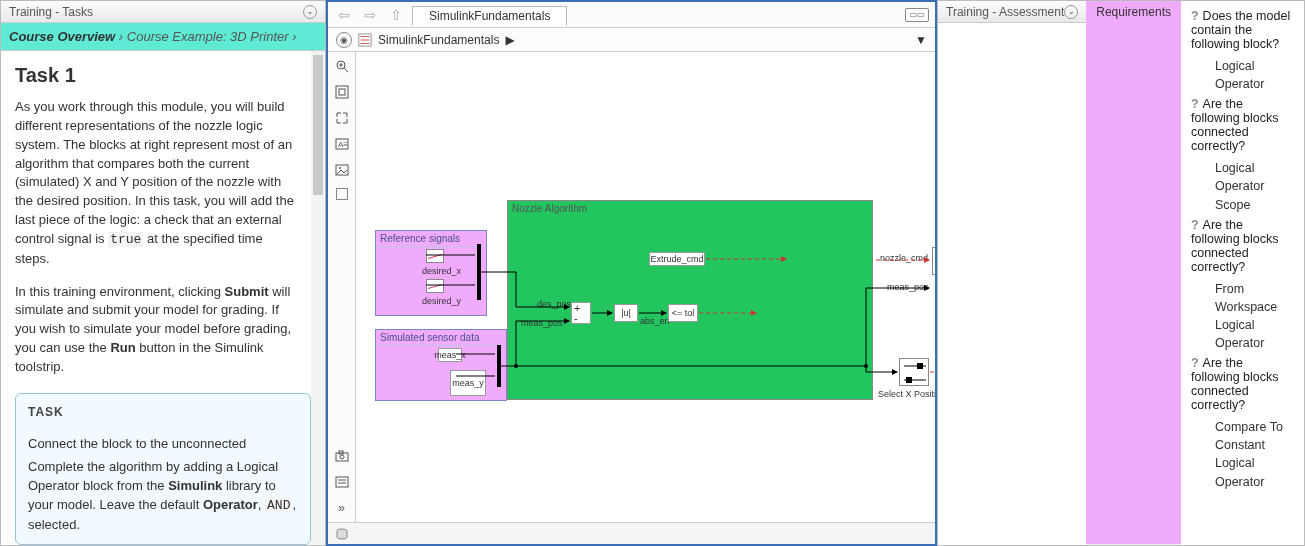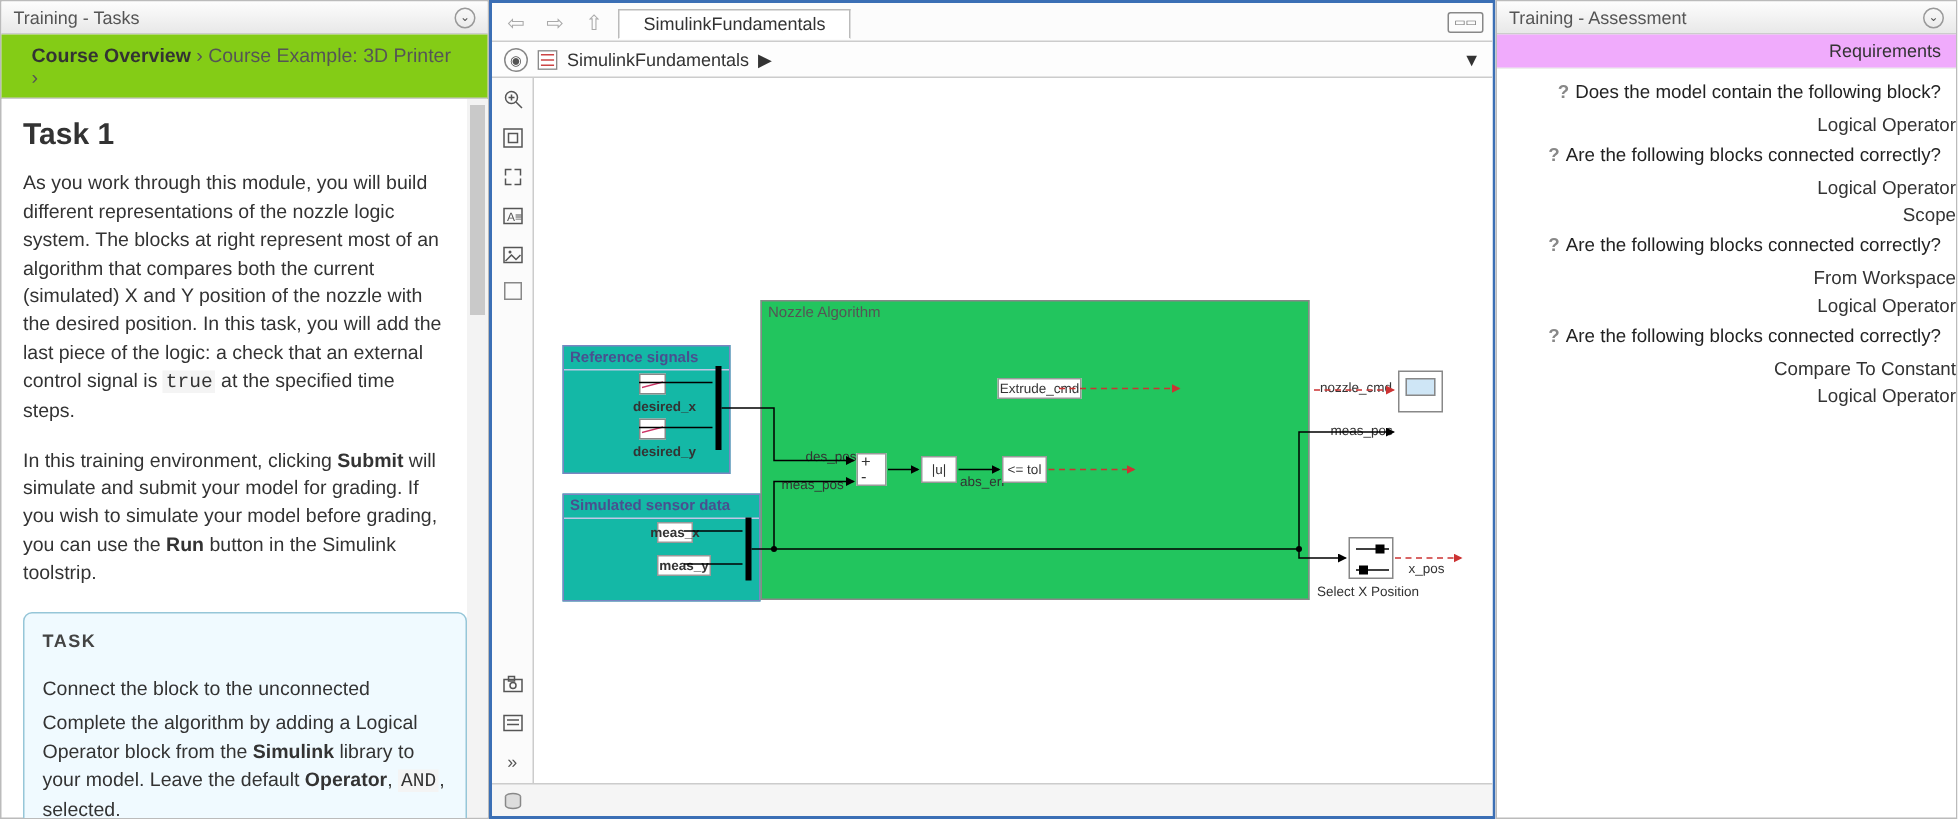--- a/index.html
+++ b/index.html
@@ -29,25 +29,26 @@
   align-items: center;
   font-size: 12px;
   color: #555;
   height: 22px;
 }
 .panel-header .chev {
   width: 14px; height: 14px; border:1px solid #999; border-radius:50%;
   display:flex;align-items:center;justify-content:center;font-size:8px;color:#555;
 }
 .breadcrumb {
-  background: #84cc16;
+  background: #5eead4;
   border-bottom: 1px solid #ccc;
-  padding: 6px 20px;
+  padding: 6px 8px;
   font-size: 13px;
   color: #555;
+  font-style: italic;
 }
 .breadcrumb b { color: #333; font-weight: bold; }
 .task-body {
   padding: 10px 14px;
   overflow-y: auto;
   flex: 1;
   font-size: 13px;
   line-height: 1.45;
   position: relative;
 }
@@ -94,44 +95,44 @@
 .side-iconbar .box { width:12px;height:12px;border:1px solid #888; }
 .side-iconbar .sep { flex:1; }
 .canvas-area { flex:1;position:relative;background:#fff;overflow:hidden; }
 .status-bar {
   height:22px;border-top:1px solid #ccc;display:flex;align-items:center;padding:0 6px;gap:8px;background:#f5f5f5;
 }
 .status-bar .db { width:16px;height:14px;display:flex;align-items:center;justify-content:center; }
 
 
 .sl-group {
-  position:absolute;border:1px solid #7b85c2;background:#14b8a6;
-  font-size:10px;color:#4a4f8f;font-weight:bold;
+  position:absolute;border:1px solid #7b85c2;background:#f0abfc;
+  font-size:10px;color:#4a4f8f;
 }
 .sl-group .title{ padding:2px 4px;border-bottom:1px solid #c0c6e6; }
 .sl-algo { position:absolute;border:1px solid #888;background:#22c55e;font-size:10px;color:#555; }
 .sl-algo .title{ padding:2px 4px; }
 .mini-block {
   position:absolute;border:1px solid #999;background:#fff;font-size:9px;color:#333;display:flex;align-items:center;justify-content:center;
 }
 .mini-label { position:absolute;font-size:9px;color:#333; white-space:nowrap;}
 .port-label { font-size:9px;color:#333; }
 .muxbar { position:absolute;width:4px;background:#000; }
 .scope-block { position:absolute;border:1px solid #888;width:30px;height:28px;background:#fff; }
 .scope-block::after{content:"";position:absolute;left:4px;top:4px;right:4px;height:10px;background:#cfe6f6;border:1px solid #888;}
 .sel-block { position:absolute;border:1px solid #888;width:30px;height:28px;background:#fff; }
 .wave-icon{width:18px;height:14px;border:1px solid #888;display:inline-block;position:relative;background:#fff;}
 .wave-icon::after{content:"";position:absolute;left:1px;top:6px;right:1px;height:1px;border-top:1px solid #c36; transform:skewY(-15deg);}
 
 svg.wires{position:absolute;left:0;top:0;pointer-events:none;}
 
 .panel-right {
-  width: 308px;
+  width: 368px;
   border: 1px solid #bbb;
-  display:flex;flex-direction:column;background:#fff;text-align:right;
+  display:flex;background:#fff;
 }
 .req-header{padding:4px 10px;font-size:12px;color:#333;border-bottom:1px solid #eee; background:#f0abfc;}
 .req-list{padding:4px 0;flex:1;overflow-y:auto;}
 .req-item{padding:4px 10px 6px 10px;font-size:12.5px;color:#222;}
 .req-item .q{color:#888;font-weight:bold;margin-right:4px;}
 .req-sub{padding-left:34px;font-size:12.5px;color:#333;line-height:1.45;}
 </style>
 </head>
 <body>
 
@@ -247,29 +248,29 @@
         <div style="position:absolute;left:50px;top:18px;"><span class="wave-icon"></span></div>
         <div class="port-label" style="position:absolute;left:46px;top:35px;">desired_x</div>
         <div style="position:absolute;left:50px;top:48px;"><span class="wave-icon"></span></div>
         <div class="port-label" style="position:absolute;left:46px;top:65px;">desired_y</div>
       </div>
       <div class="muxbar" style="left:121px;top:192px;height:56px;"></div>
 
       <div class="sl-group" style="left:19px;top:277px;width:132px;height:72px;">
         <div class="title">Simulated sensor data</div>
         <div class="mini-block" style="left:62px;top:18px;width:24px;height:14px;">meas_x</div>
-        <div class="mini-block" style="left:62px;top:40px;width:36px;height:14px;">meas_y</div>
+        <div class="mini-block" style="left:74px;top:40px;width:36px;height:26px;">meas_y</div>
       </div>
       <div class="muxbar" style="left:141px;top:293px;height:42px;"></div>
 
       <div class="sl-algo" style="left:151px;top:148px;width:366px;height:200px;">
         <div class="title">Nozzle Algorithm</div>
       </div>
 
-      <div class="mini-block" style="left:309px;top:200px;width:56px;height:14px;">Extrude_cmd</div>
+      <div class="mini-block" style="left:293px;top:200px;width:56px;height:14px;">Extrude_cmd</div>
       <div class="mini-label" style="left:181px;top:247px;">des_pos</div>
       <div class="mini-label" style="left:165px;top:266px;">meas_pos</div>
 
       <div class="mini-block" style="left:215px;top:250px;width:20px;height:22px;font-size:11px;">
           <span style="position:absolute;left:2px;top:-1px;">+</span>
           <span style="position:absolute;left:2px;bottom:-1px;">-</span>
         </div>
       <div class="mini-block" style="left:258px;top:252px;width:24px;height:18px;">|u|</div>
       <div class="mini-label" style="left:284px;top:264px;">abs_err</div>
       <div class="mini-block" style="left:312px;top:252px;width:30px;height:18px;">&lt;= tol</div>

